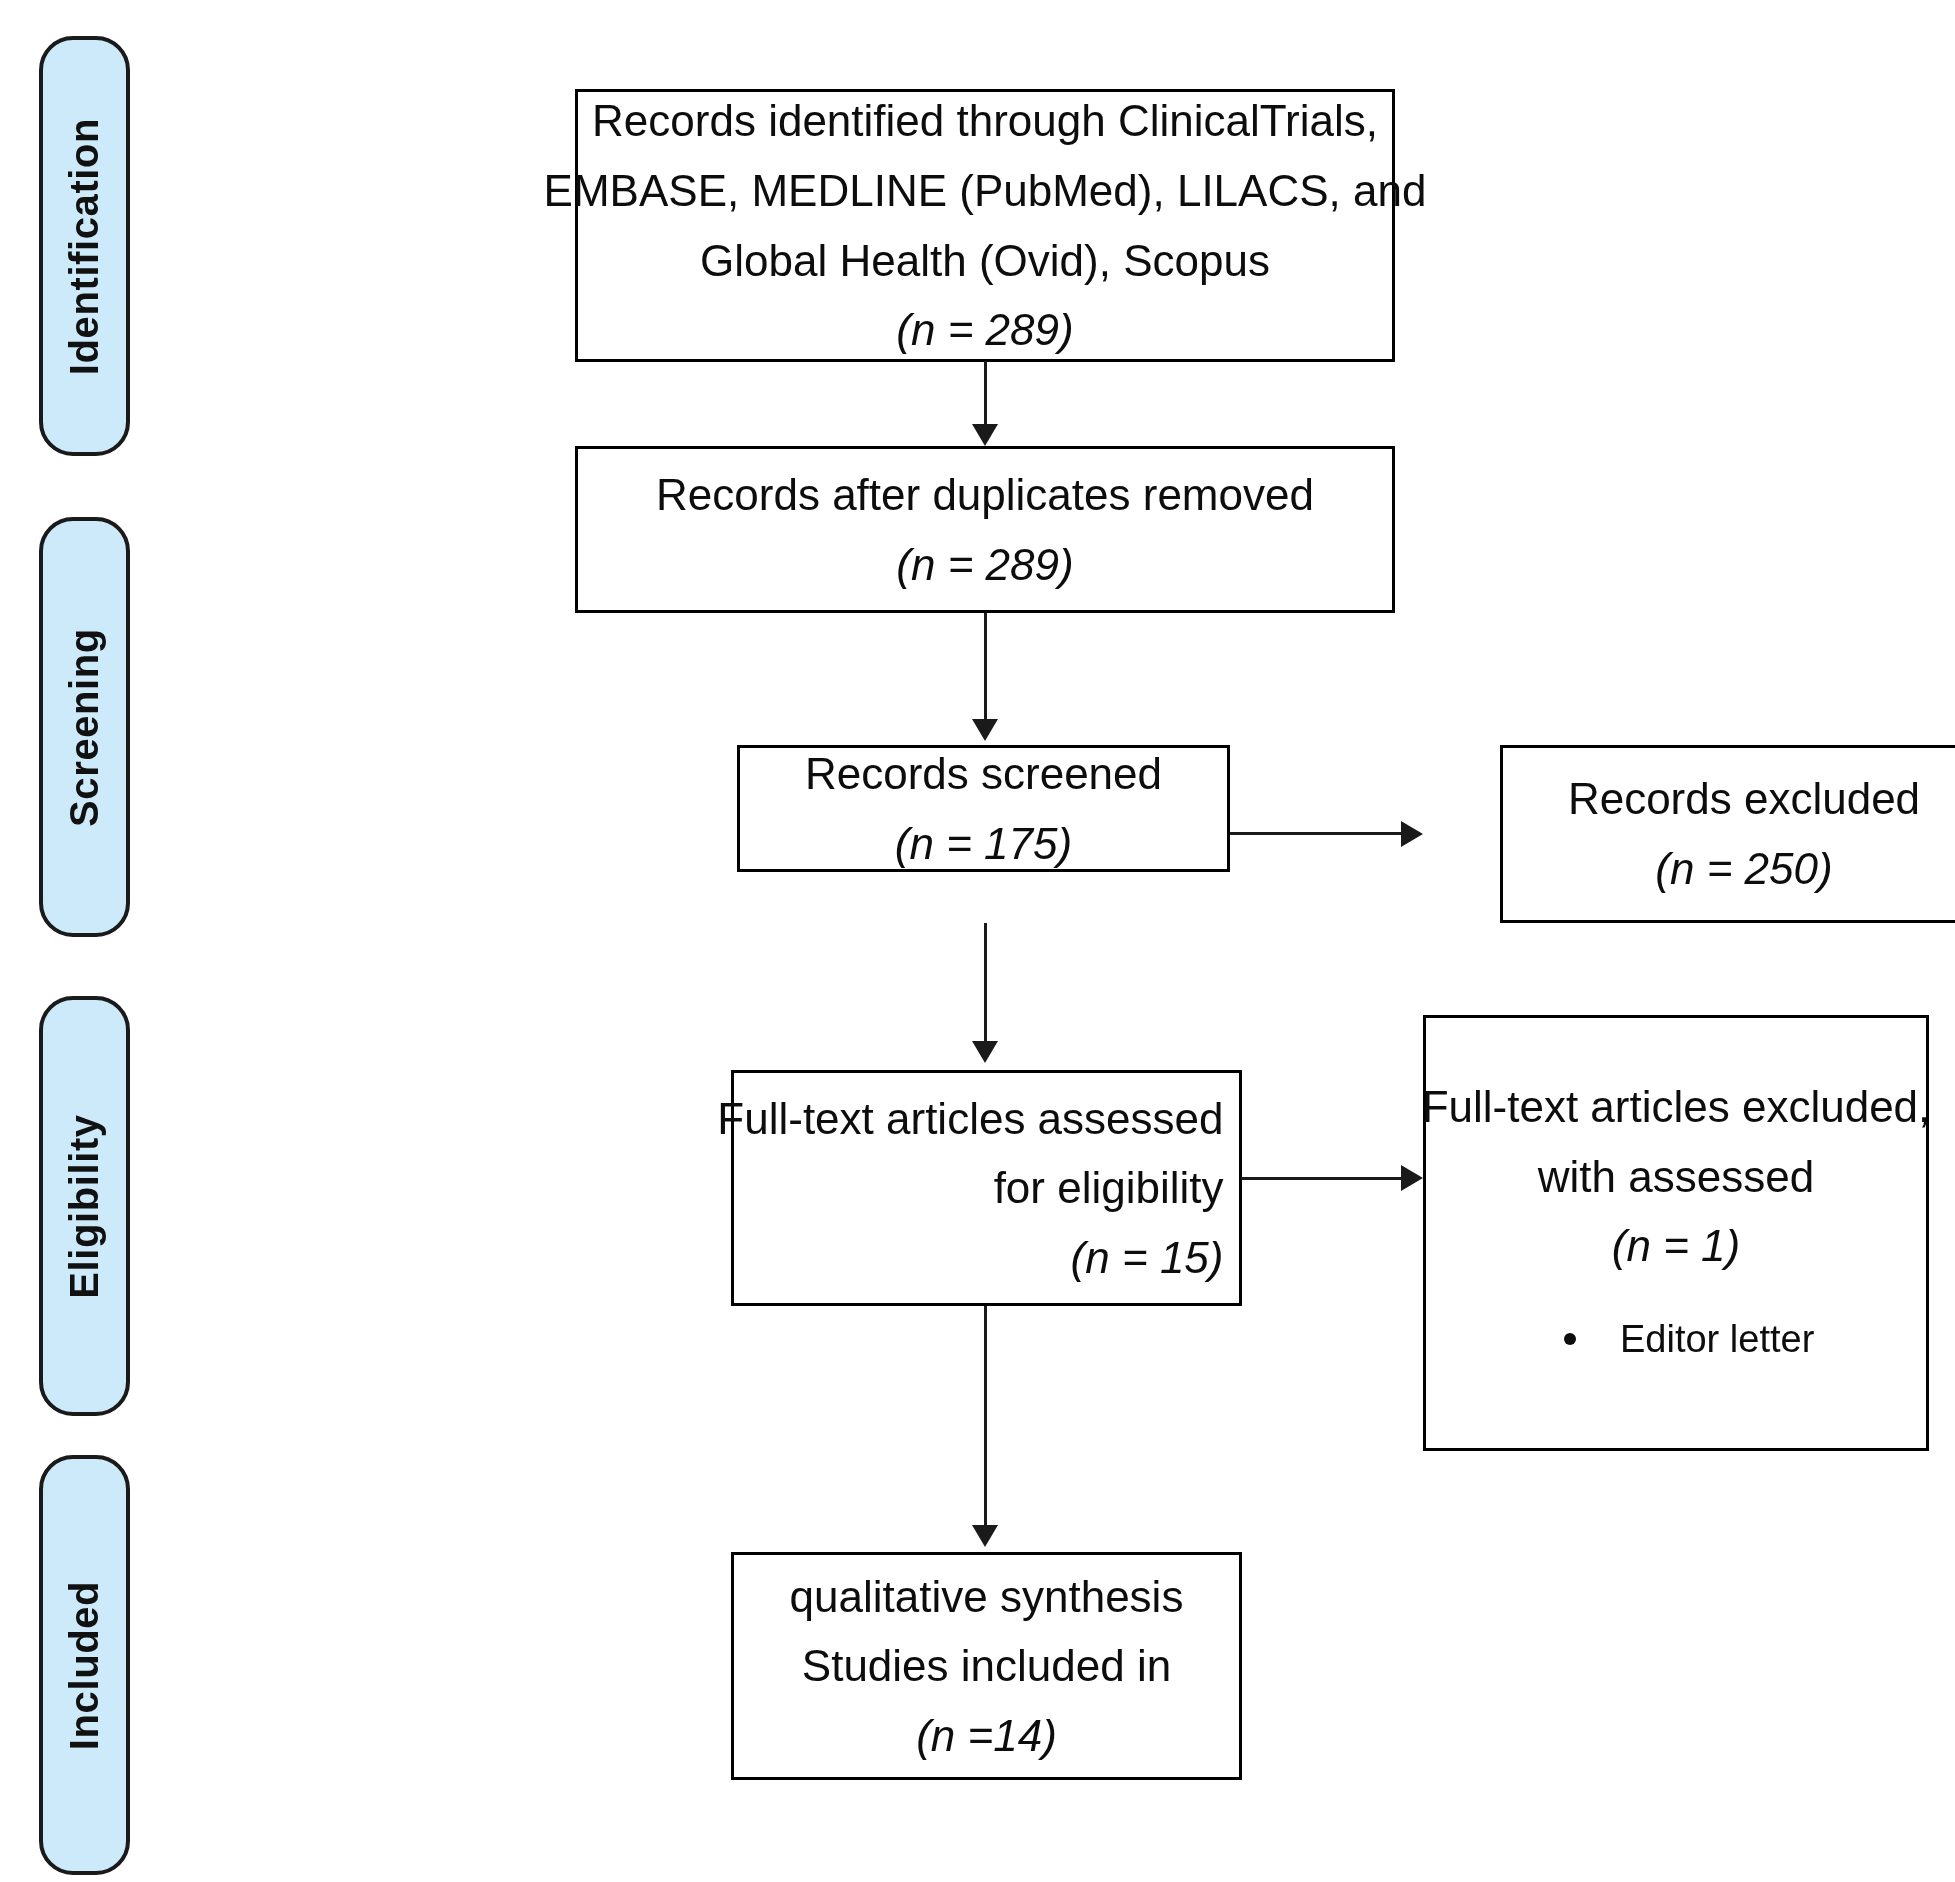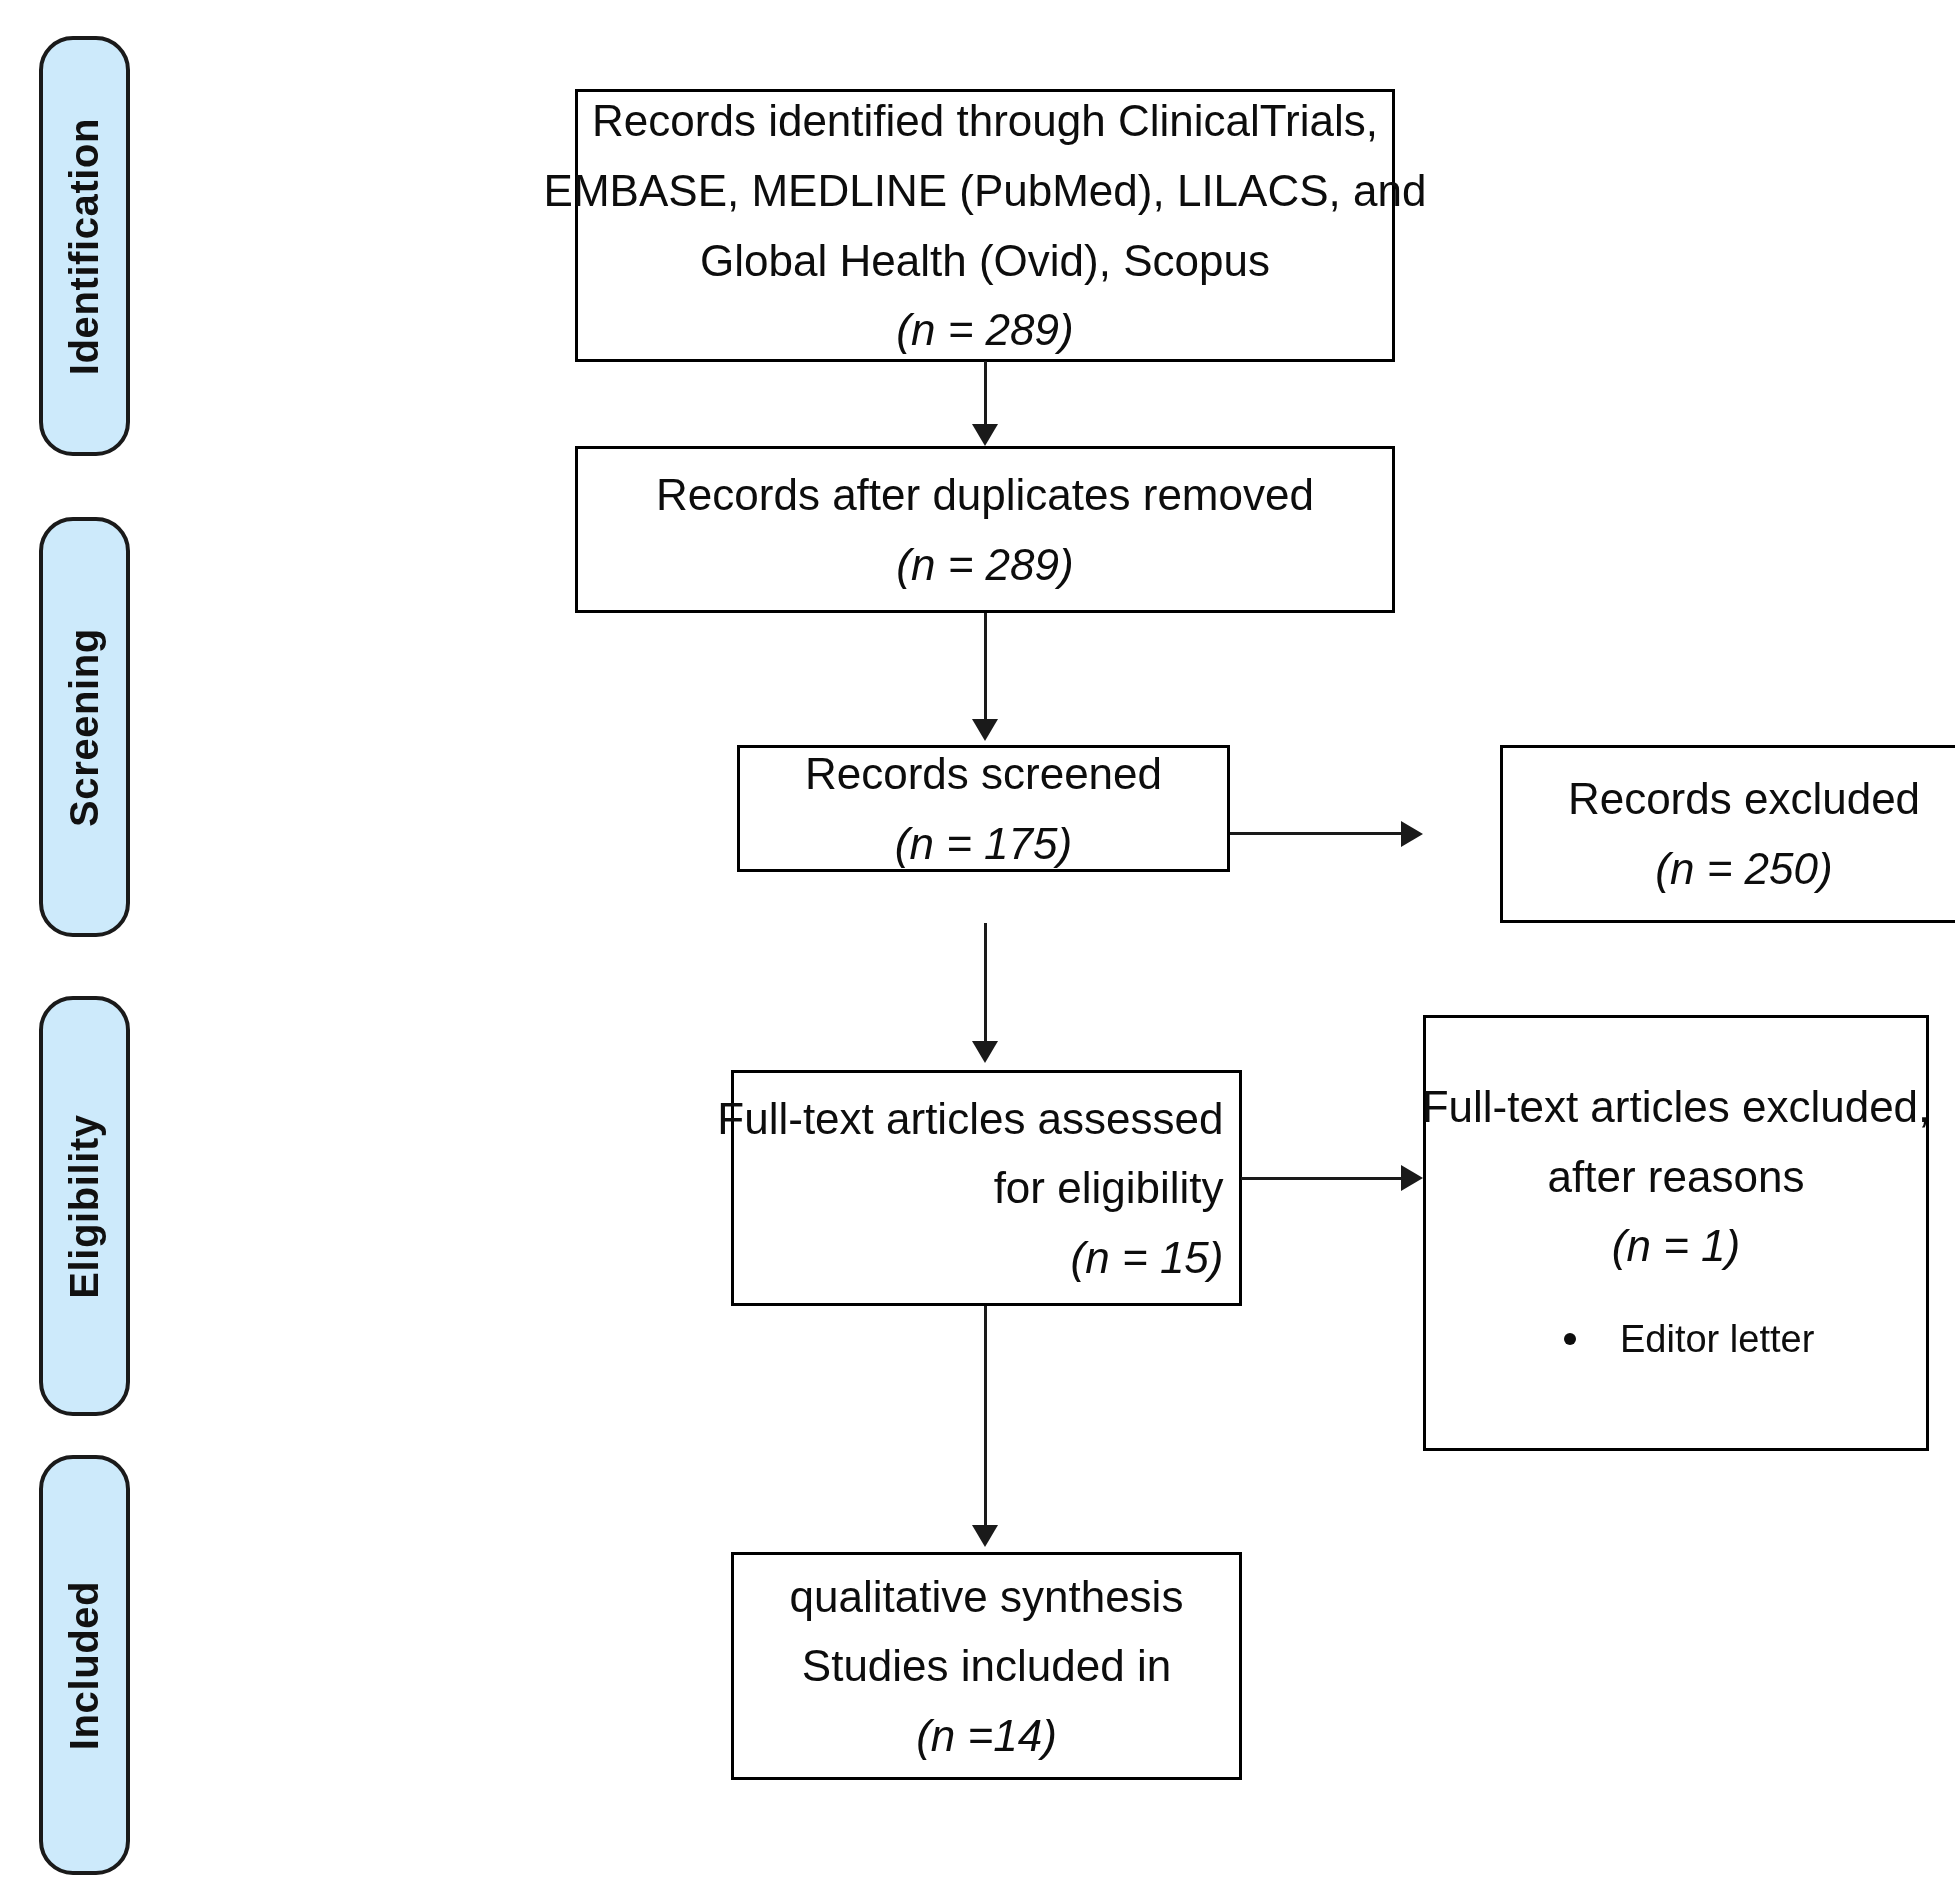--- a/index.html
+++ b/index.html
@@ -176,21 +176,21 @@
     <div class="line">Full-text articles assessed</div>
     <div class="line">for eligibility</div>
     <div class="line nval">(<i>n</i><i> = 15</i>)</div>
   </div>
 
   <div class="conn-h" style="left:1241px; top:1177px; width:162px;"></div>
   <div class="arrow-right" style="left:1401px; top:1165px;"></div>
 
   <div class="flow-box with-bullets" style="left:1423px; top:1015px; width:506px; height:436px;">
     <div class="line">Full-text articles excluded,</div>
-    <div class="line">after reasons</div>
+    <div class="line">with assessed</div>
     <div class="line nval">(<i>n</i><i> = 1</i>)</div>
     <div class="bullet-row">
       <span class="bullet-dot"></span>
       <span class="bullet-text">Editor letter</span>
     </div>
   </div>
 
   <div class="conn-v" style="left:984px; top:1306px; height:223px;"></div>
   <div class="arrow-down" style="left:972px; top:1525px;"></div>
 

